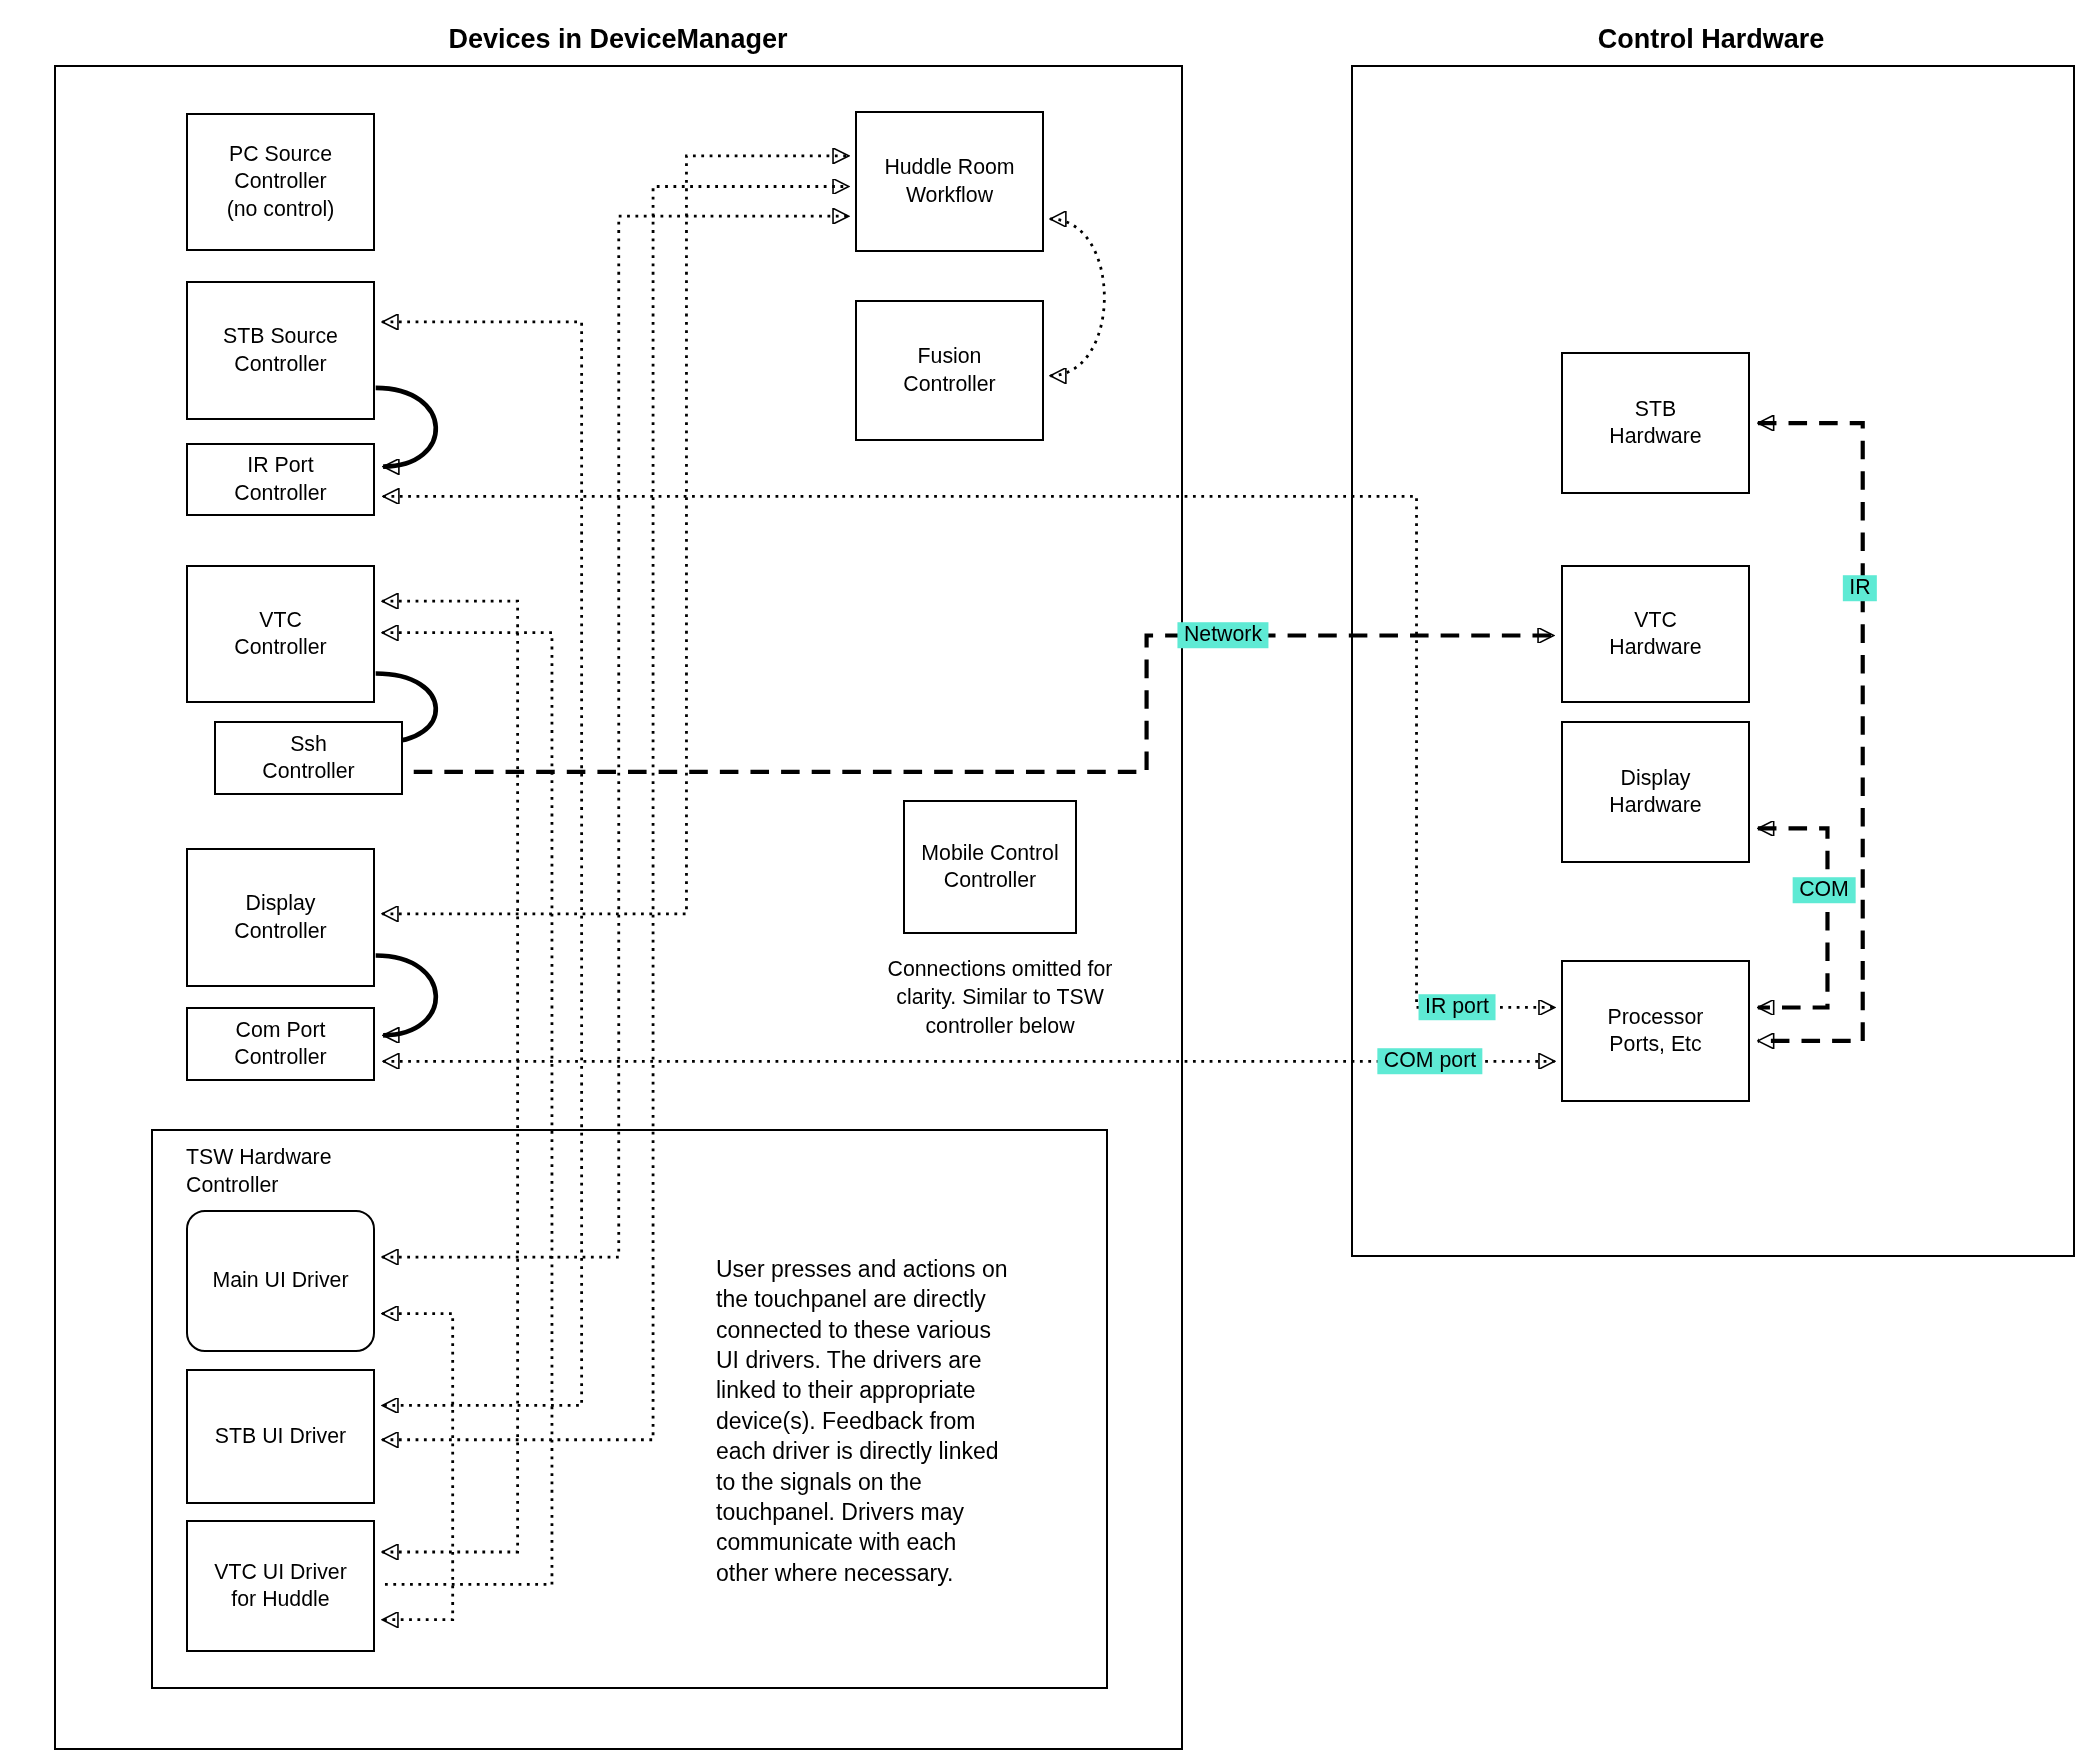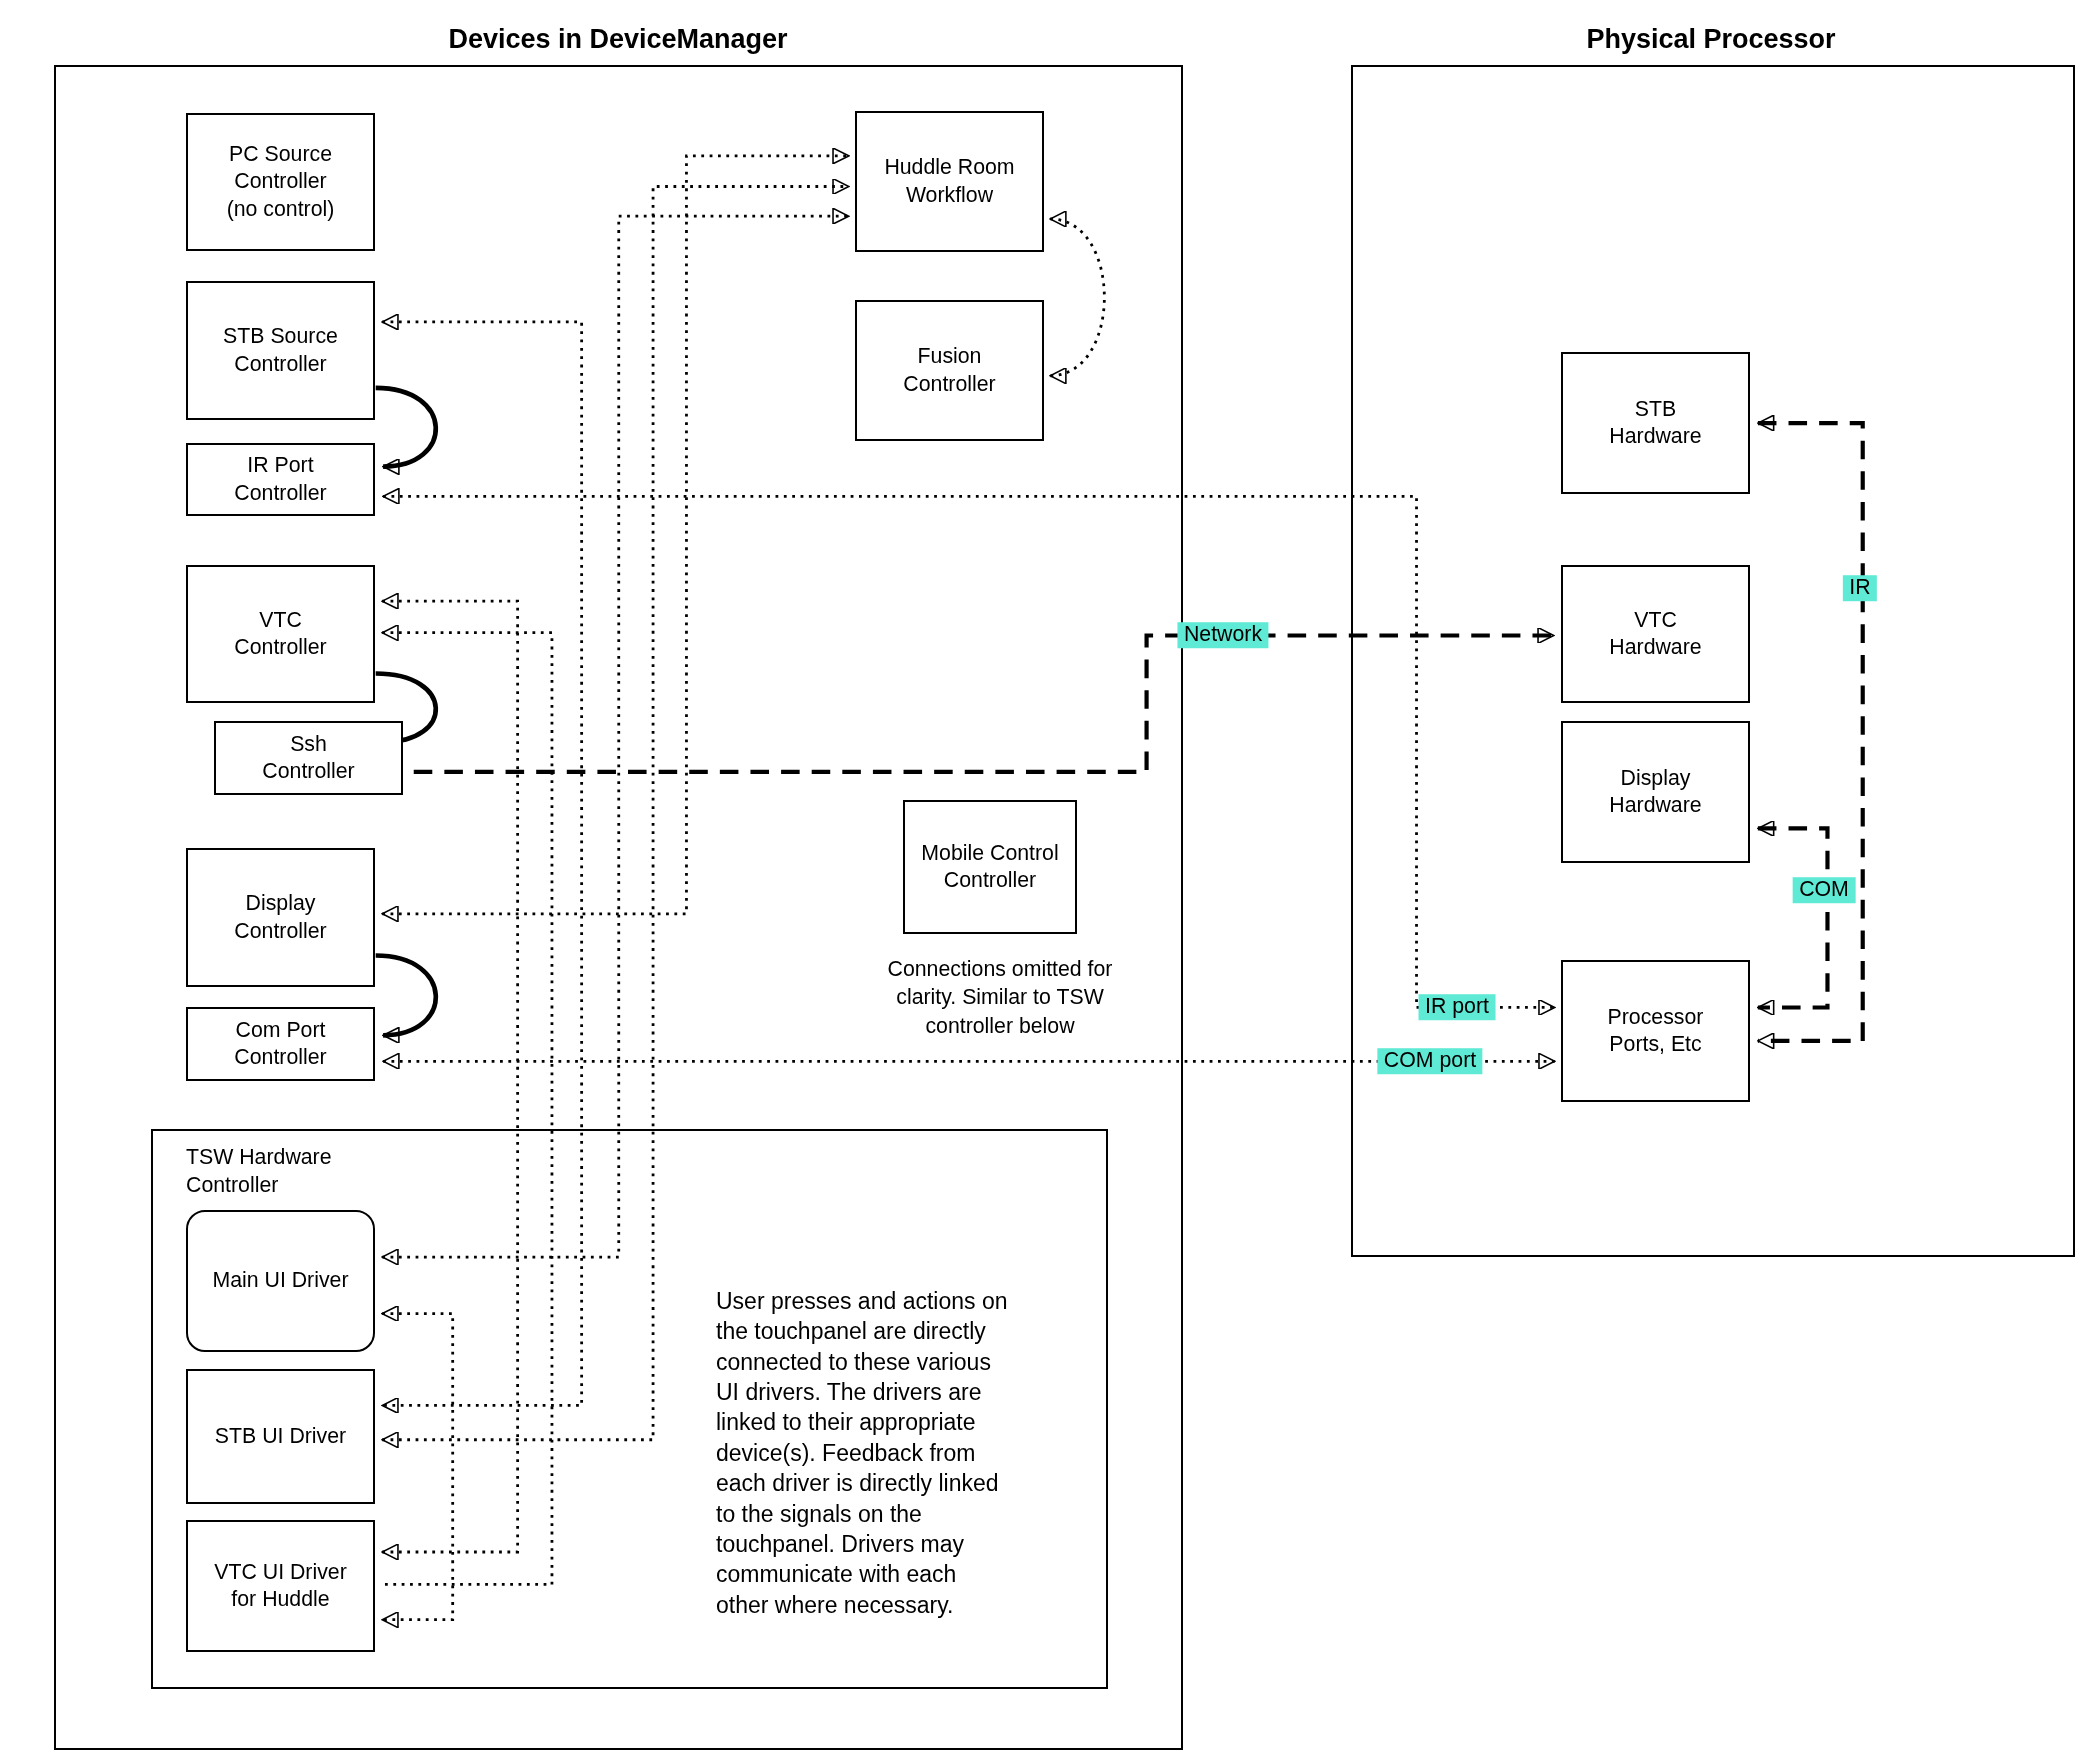--- a/index.html
+++ b/index.html
@@ -8,33 +8,33 @@
   .container{position:absolute;border:2.8px solid #000;background:none;z-index:0;box-sizing:border-box;}
   .title{position:absolute;font-size:27px;font-weight:bold;text-align:center;z-index:3;transform:translateX(-50%);white-space:nowrap;}
   #wires{position:absolute;left:0;top:0;z-index:1;}
   .node{position:absolute;border:2.8px solid #000;background:#fff;z-index:2;box-sizing:border-box;
         display:flex;align-items:center;justify-content:center;text-align:center;
         font-size:21.3px;line-height:1.28;}
   .node .nl{white-space:pre-line;}
   .subbox{position:absolute;border:2.8px solid #000;background:none;z-index:1;box-sizing:border-box;}
   .freetext{position:absolute;z-index:2;font-size:21.3px;line-height:1.33;white-space:pre-line;}
   .note-center{text-align:center;transform:translateX(-50%);}
-  .bigtext{font-size:23px;line-height:1.32;margin-top:32px;}
+  .bigtext{font-size:23px;line-height:1.32;}
   .edge-label{position:absolute;z-index:3;background:#5eead4;padding:0 6.5px;font-size:21.3px;line-height:1.2;
               transform:translate(-50%,-50%);white-space:nowrap;}
   path{fill:none;stroke:#000;}
   .dotted{stroke-width:3;stroke-dasharray:3 6;}
   .dashed{stroke-width:4.5;stroke-dasharray:20 13;}
   .solidlink{stroke-width:5;}
 </style>
 </head>
 <body>
 
 <div class="title" style="left:618px;top:24px;">Devices in DeviceManager</div>
-<div class="title" style="left:1711px;top:24px;">Physical Processor</div>
+<div class="title" style="left:1711px;top:24px;">Control Hardware</div>
 
 <div class="container" style="left:54px;top:65px;width:1129px;height:1685px;"></div>
 <div class="container" style="left:1351px;top:65px;width:724px;height:1192px;"></div>
 
 <div class="subbox" style="left:151px;top:1129px;width:957px;height:560px;"></div>
 <div class="freetext" style="left:186px;top:1143px;width:213px;">TSW Hardware
 Controller</div>
 
 <svg id="wires" width="2090" height="1758" viewBox="0 0 2253 1895">
   <defs>

